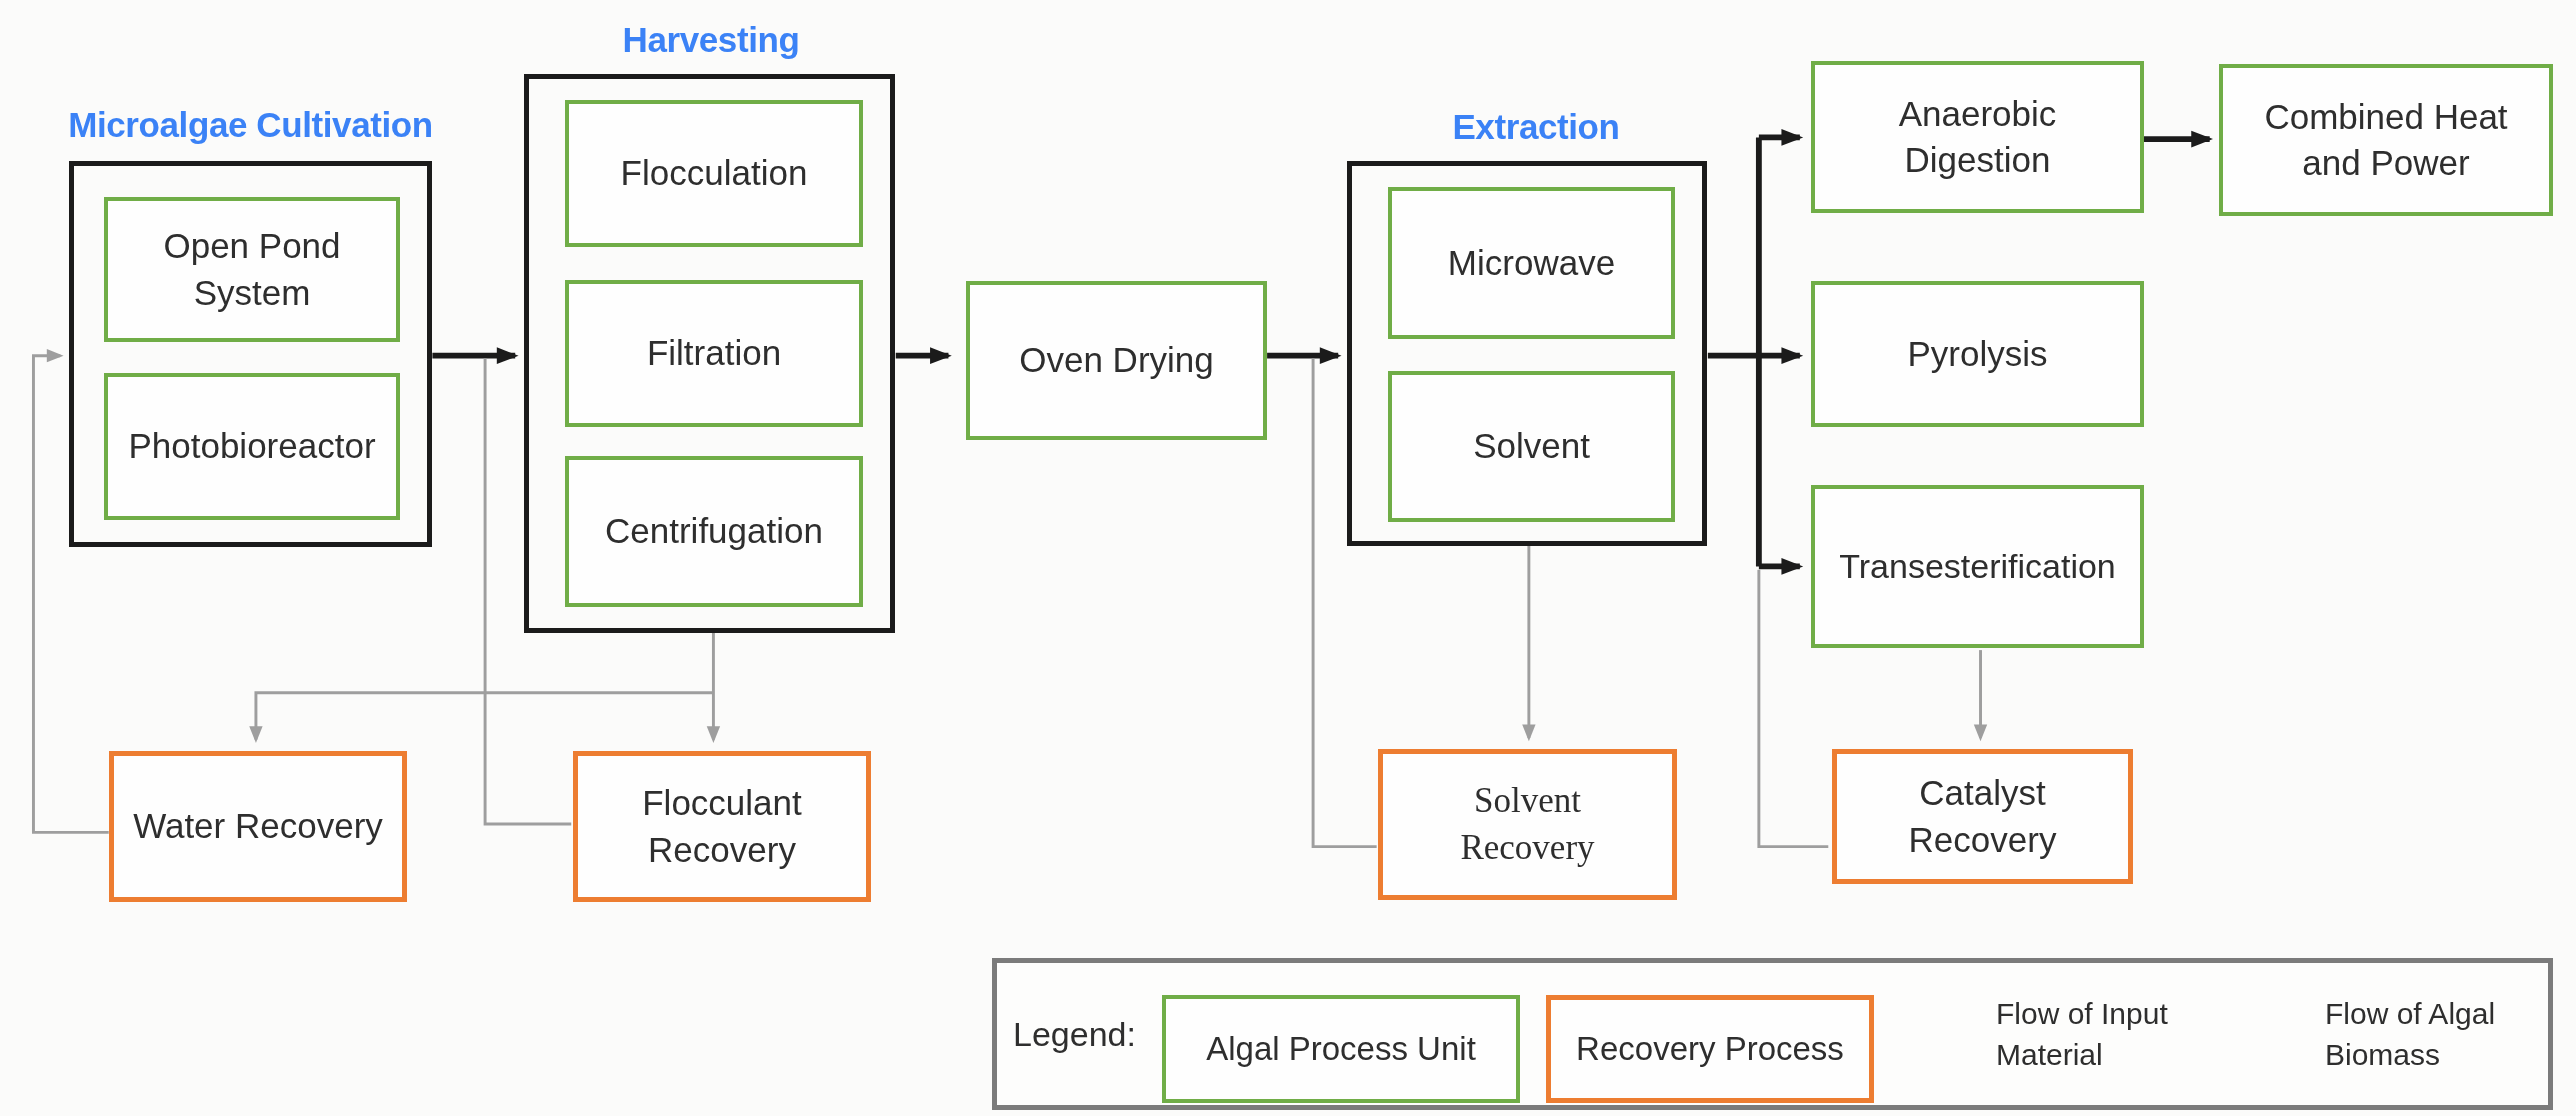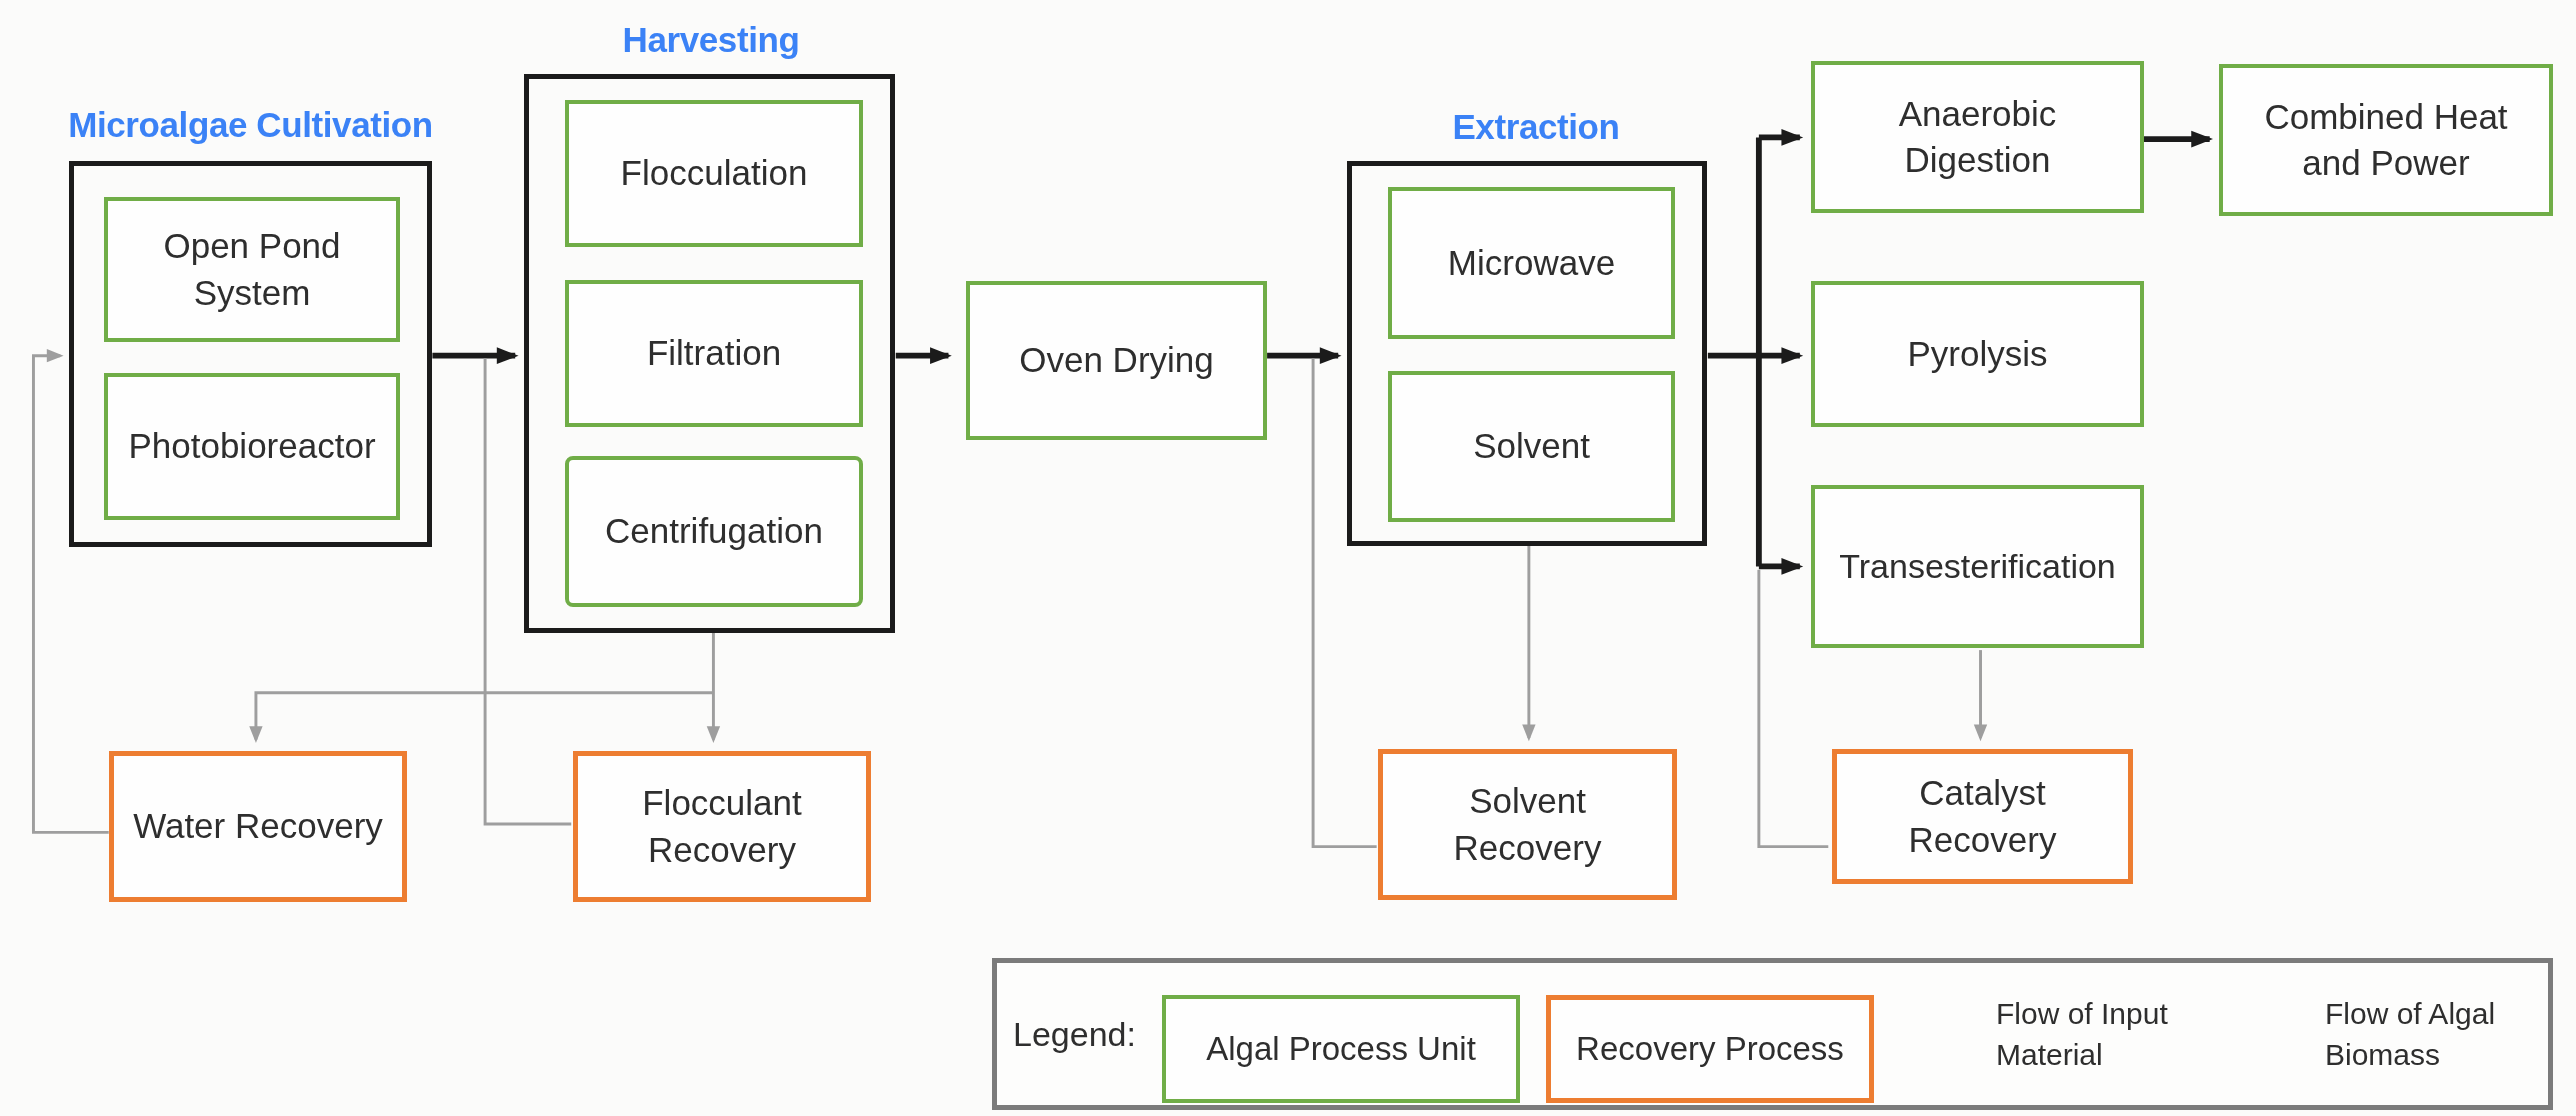--- a/index.html
+++ b/index.html
@@ -115,21 +115,21 @@
   </div>
   <div class="node green" style="left:104px;top:373px;width:296px;height:147px;">
     <span class="lbl">Photobioreactor</span>
   </div>
   <div class="node green" style="left:565px;top:100px;width:298px;height:147px;">
     <span class="lbl">Flocculation</span>
   </div>
   <div class="node green" style="left:565px;top:280px;width:298px;height:147px;">
     <span class="lbl">Filtration</span>
   </div>
-  <div class="node green" style="left:565px;top:456px;width:298px;height:151px;border-radius:8px;">
+  <div class="node green" style="left:565px;top:456px;width:298px;height:151px;">
     <span class="lbl">Centrifugation</span>
   </div>
   <div class="node green" style="left:966px;top:281px;width:301px;height:159px;">
     <span class="lbl">Oven Drying</span>
   </div>
   <div class="node green" style="left:1388px;top:187px;width:287px;height:152px;">
     <span class="lbl">Microwave</span>
   </div>
   <div class="node green" style="left:1388px;top:371px;width:287px;height:151px;">
     <span class="lbl">Solvent</span>
@@ -147,21 +147,21 @@
     <span class="lbl">Transesterification</span>
   </div>
 
   <div class="node orange" style="left:109px;top:751px;width:298px;height:151px;">
     <span class="lbl">Water Recovery</span>
   </div>
   <div class="node orange" style="left:573px;top:751px;width:298px;height:151px;">
     <span class="lbl" style="max-width:217px;">Flocculant Recovery</span>
   </div>
   <div class="node orange" style="left:1378px;top:749px;width:299px;height:151px;">
-    <span class="lbl" style="max-width:184px;">Solvent Recovery</span>
+    <span class="lbl" style="max-width:184px;font-family:Liberation Serif, serif;">Solvent Recovery</span>
   </div>
   <div class="node orange" style="left:1832px;top:749px;width:301px;height:135px;">
     <span class="lbl" style="max-width:184px;">Catalyst Recovery</span>
   </div>
 
   <div id="legend">
     <div class="inner">
       <div class="legend-text" style="left:16px;">Legend:</div>
       <div class="legend-sample" style="left:165px;width:358px;border:4.2px solid #70AD47;">
         <span class="lbl">Algal Process Unit</span>

